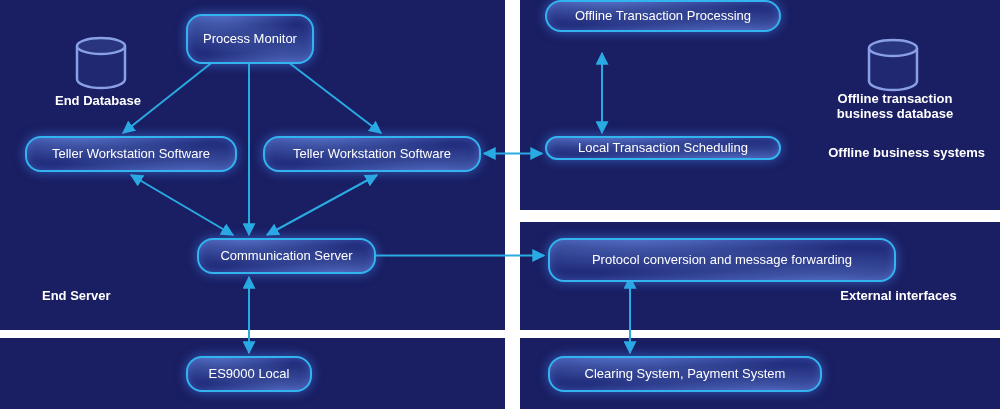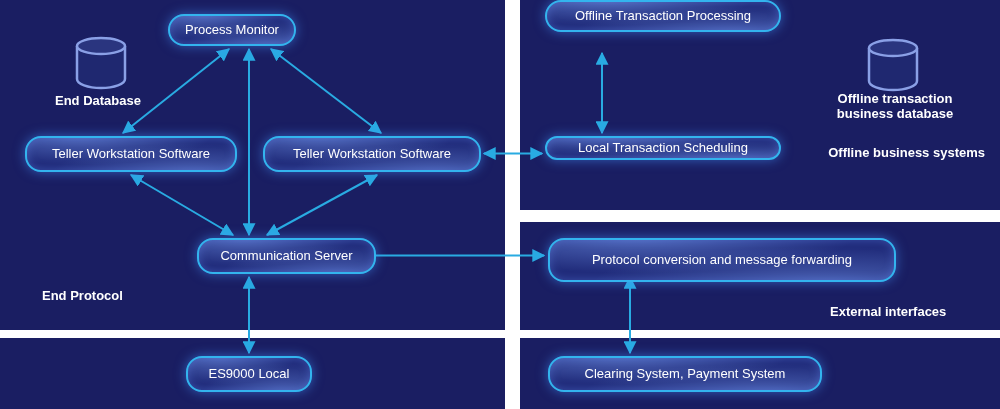--- a/index.html
+++ b/index.html
@@ -20,39 +20,39 @@
     position: absolute; z-index: 3; box-sizing: border-box;
     display: flex; align-items: center; justify-content: center;
     border: 2px solid #33b4ee; border-radius: 16px;
     color: #ffffff; font-size: 13px; text-align: center; line-height: 1.1;
     background:
       radial-gradient(ellipse at 25% -10%, rgba(130,170,255,.5), rgba(130,170,255,0) 60%),
       radial-gradient(ellipse at 80% 110%, rgba(130,170,255,.42), rgba(130,170,255,0) 60%),
       #202b7a;
     box-shadow: 0 0 12px rgba(70,150,255,.55), inset 0 0 10px rgba(110,150,255,.35);
   }
-  #node-process-monitor      { left: 168px; top: 14px;  width: 128px; height: 32px; }
+  #node-process-monitor      { left: 186px; top: 14px;  width: 128px; height: 50px; }
   #node-teller-left          { left: 25px;  top: 136px; width: 212px; height: 36px; }
   #node-teller-right         { left: 263px; top: 136px; width: 218px; height: 36px; }
   #node-communication-server { left: 160px; top: 238px; width: 179px; height: 36px; margin-left: 37px; }
   #node-es9000-host          { left: 186px; top: 356px; width: 126px; height: 36px; }
   #node-offline-txn          { left: 545px; top: 0;  width: 236px; height: 32px; }
   #node-local-txn            { left: 545px; top: 136px; width: 236px; height: 24px; }
   #node-protocol-conversion  { left: 548px; top: 238px; width: 348px; height: 44px; }
   #node-clearing-system      { left: 548px; top: 356px; width: 274px; height: 36px; }
 
   .panel-label {
     position: absolute; z-index: 3;
     color: #ffffff; font-weight: bold; font-size: 13px; line-height: 1.15;
   }
   #label-end-database    { left: 28px;  top: 94px;  width: 140px; text-align: center; }
   #label-end-systems     { left: 42px;  top: 289px; }
   #label-offline-db      { left: 822px; top: 92px;  width: 146px; text-align: center; }
   #label-offline-systems { left: 790px; top: 146px; width: 195px; text-align: right; }
-  #label-external        { left: 830px; top: 289px; width: 137px; text-align: left; margin-top: 16px; }
+  #label-external        { left: 830px; top: 289px; width: 137px; text-align: center; }
 
   .db-icon { position: absolute; z-index: 3; }
   #db-icon-left  { left: 74px;  top: 36px; }
   #db-icon-right { left: 866px; top: 38px; }
 
   #edges-overlay {
     position: absolute; left: 0; top: 0; z-index: 2;
     pointer-events: none;
   }
   #edges-overlay line { stroke: #29abe2; stroke-width: 2; }
@@ -97,16 +97,16 @@
 <div class="node" id="node-teller-left">Teller Workstation Software</div>
 <div class="node" id="node-teller-right">Teller Workstation Software</div>
 <div class="node" id="node-communication-server">Communication Server</div>
 <div class="node" id="node-es9000-host">ES9000 Local</div>
 <div class="node" id="node-offline-txn">Offline Transaction Processing</div>
 <div class="node" id="node-local-txn">Local Transaction Scheduling</div>
 <div class="node" id="node-protocol-conversion">Protocol conversion and message forwarding</div>
 <div class="node" id="node-clearing-system">Clearing System, Payment System</div>
 
 <div class="panel-label" id="label-end-database">End Database</div>
-<div class="panel-label" id="label-end-systems">End Protocol</div>
+<div class="panel-label" id="label-end-systems">End Server</div>
 <div class="panel-label" id="label-offline-db">Offline transaction business database</div>
 <div class="panel-label" id="label-offline-systems">Offline business systems</div>
 <div class="panel-label" id="label-external">External interfaces</div>
 
 </body></html>

